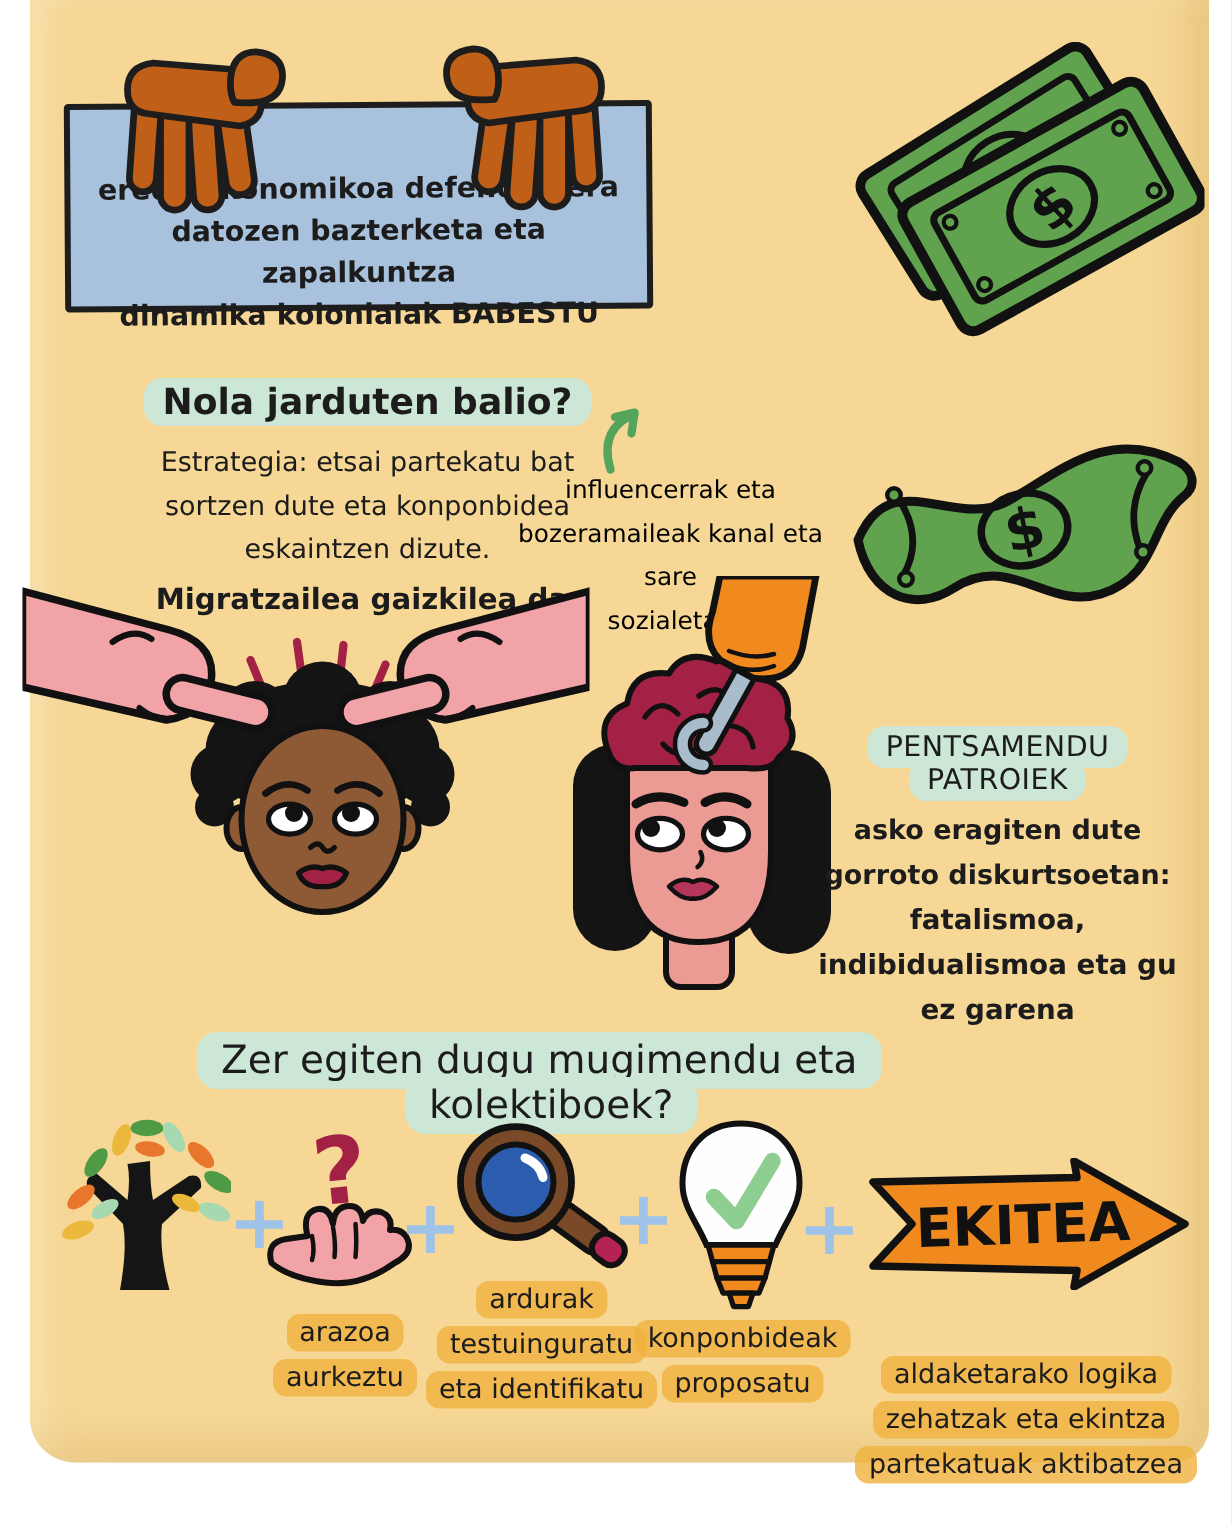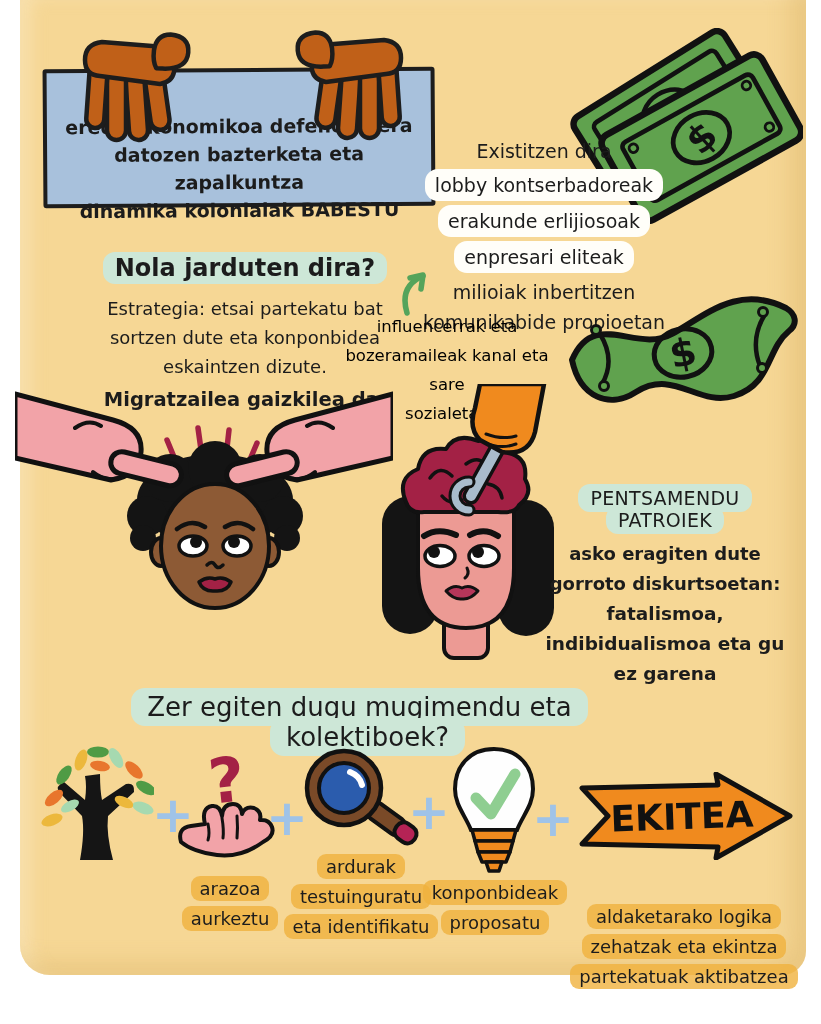--- a/index.html
+++ b/index.html
@@ -92,31 +92,23 @@
       <rect x="22" y="20" width="156" height="70" rx="6" fill="none" stroke="#111" stroke-width="5"></rect>
       <ellipse cx="100" cy="55" rx="31" ry="25" fill="none" stroke="#111" stroke-width="5"></ellipse>
       <circle cx="32" cy="30" r="4.5" fill="#60a24e" stroke="#111" stroke-width="3"></circle>
       <circle cx="168" cy="30" r="4.5" fill="#60a24e" stroke="#111" stroke-width="3"></circle>
       <circle cx="32" cy="80" r="4.5" fill="#60a24e" stroke="#111" stroke-width="3"></circle>
       <circle cx="168" cy="80" r="4.5" fill="#60a24e" stroke="#111" stroke-width="3"></circle>
       <text x="100" y="69" font-size="40" font-weight="bold" text-anchor="middle" fill="#111" transform="rotate(-14 100 55)">$</text>
     </g>
   </svg>
 
-  <div class="abs lobby center">
-    <div class="intro">Existitzen dira</div>
-    <div><span class="pill">lobby kontserbadoreak</span></div>
-    <div><span class="pill">erakunde erlijiosoak</span></div>
-    <div><span class="pill">enpresari eliteak</span></div>
-    <div class="outro preline">milioiak inbertitzen
-komunikabide propioetan</div>
-  </div>
 
   <div class="abs how center">
-    <div class="how-title"><span class="mark mark-mint">Nola jarduten dira?</span></div>
+    <div class="how-title"><span class="mark mark-mint">Nola jarduten balio?</span></div>
     <div class="how-body preline">Estrategia: etsai partekatu bat
 sortzen dute eta konponbidea
 eskaintzen dizute.</div>
     <div class="how-emph">Migratzailea gaizkilea da.</div>
   </div>
 
   <svg class="abs" style="left:398px;top:270px;" width="36" height="46" viewBox="0 0 36 46">
     <path d="M9 43 Q1 16 25 6" fill="none" stroke="#55a45b" stroke-width="5.5" stroke-linecap="round"></path>
     <path d="M12 8 L25 5 L23 19" fill="none" stroke="#55a45b" stroke-width="5.5" stroke-linecap="round" stroke-linejoin="round"></path>
   </svg>

